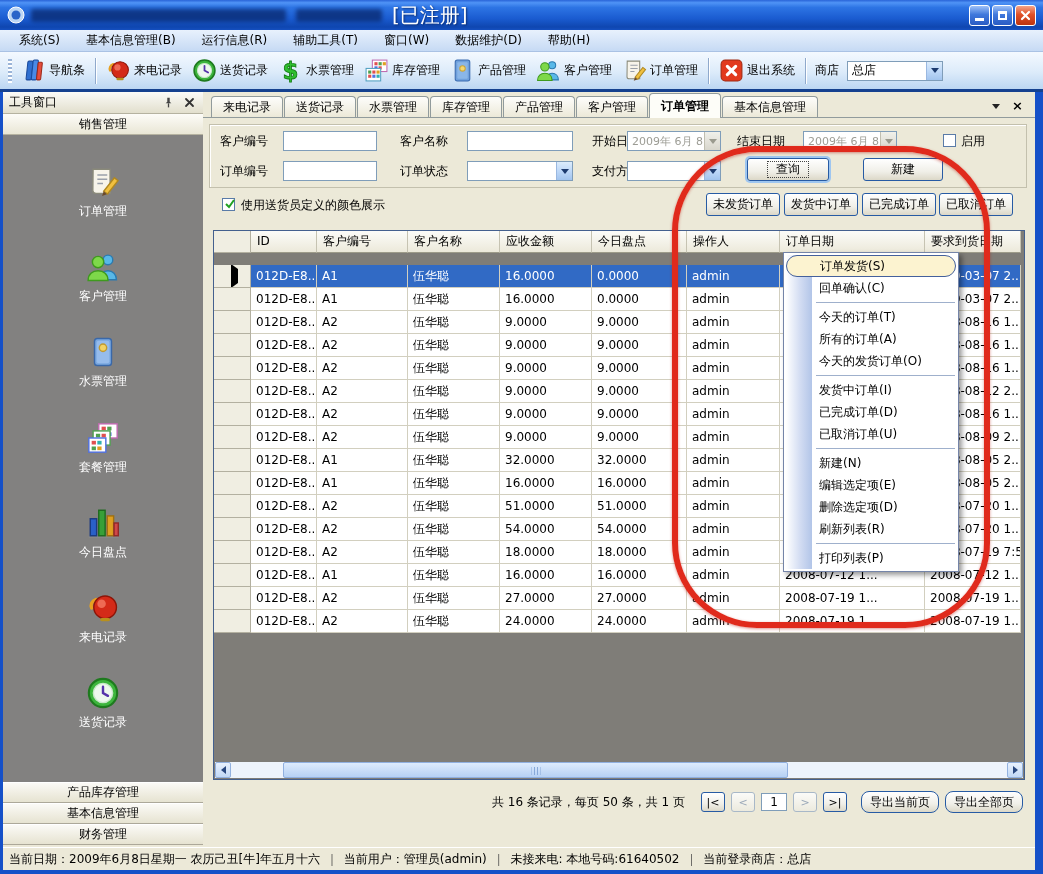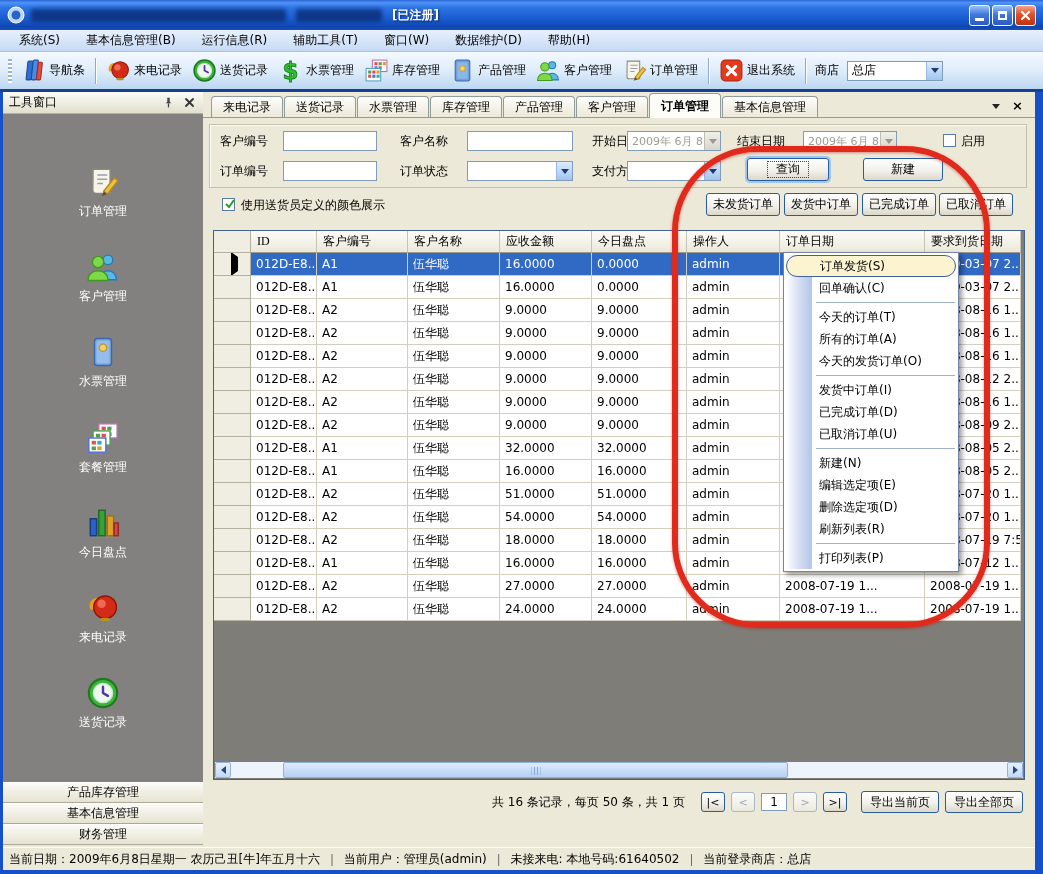--- a/index.html
+++ b/index.html
@@ -6,21 +6,21 @@
   body{position:relative;width:1043px;height:874px;overflow:hidden;background:#ece9d8;
        font-family:"DejaVu Sans",sans-serif;font-size:12px;color:#000;}
   svg{display:block;}
 
   
   .titlebar{position:absolute;left:0;top:0;width:1043px;height:30px;box-sizing:border-box;
     background:linear-gradient(180deg,#2964d8 0%,#4f93f6 9%,#2d74e4 25%,#1a5bd0 62%,#0f46b0 90%,#1550c0 100%);
     display:flex;align-items:center;padding:0 7px;}
   .redacted{height:13px;border-radius:2px;background:#0a2c74;filter:blur(2px);opacity:.8;margin-right:10px;}
   .r1{width:255px}.r2{width:86px}
-  .registered{color:#fff;font-weight:bold;font-size:12px;text-shadow:1px 1px 2px #092a6e;}
+  .registered{color:#fff;font-weight:normal;font-size:20px;text-shadow:1px 1px 2px #092a6e;}
   .win-btns{margin-left:auto;display:flex;gap:2px;}
   .win-btn{width:21px;height:21px;box-sizing:border-box;border:1px solid #fff;border-radius:3px;
     background:linear-gradient(180deg,#9cc0f8,#4078dc 45%,#2a5cc4);display:flex;align-items:center;justify-content:center;}
   .win-btn.close{background:linear-gradient(180deg,#f4a488,#e05028 45%,#bc3410);}
   .glyph-min{width:9px;height:3px;background:#fff;margin-top:9px;}
   .glyph-max{width:9px;height:9px;box-sizing:border-box;border:2px solid #fff;border-top-width:3px;}
 
   
   .menubar{position:absolute;left:0;top:30px;width:1043px;height:22px;box-sizing:border-box;
     background:linear-gradient(180deg,#e8f1fd,#c6daf4);border-bottom:1px solid #aac2e4;
@@ -92,21 +92,21 @@
     background:linear-gradient(180deg,#fff,#f0efe8 60%,#dcd8c8);display:flex;align-items:center;justify-content:center;
     white-space:nowrap;}
   .btn-default{box-shadow:0 0 0 2px #9ec6f0;}
   .btn-default .inner-dotted{border:1px dotted #444;padding:0 8px;line-height:15px;}
   .checkbox{position:absolute;width:13px;height:13px;box-sizing:border-box;border:1px solid #5a7ba8;background:#fff;}
   .checkbox .tick{position:absolute;left:1px;top:-1px;}
 
   
   .gridwrap{position:absolute;left:10px;top:138px;width:812px;height:550px;box-sizing:border-box;
     border:1px solid #44608e;background:#7f7d78;overflow:hidden;}
-  .g-header{display:flex;height:22px;font-family:Liberation Serif, serif;}
+  .g-header{display:flex;height:34px;}
   .g-hcell{box-sizing:border-box;height:22px;line-height:21px;padding-left:6px;overflow:hidden;white-space:nowrap;
     background:linear-gradient(180deg,#fcfcf9,#ece9da);border-right:1px solid #c6c3b2;border-bottom:1px solid #9d9b8a;}
   .g-row{display:flex;height:23px;}
   .g-cell{box-sizing:border-box;height:23px;line-height:22px;padding-left:5px;overflow:hidden;white-space:nowrap;
     background:#fff;border-right:1px solid #d2cfbf;border-bottom:1px solid #d2cfbf;}
   .g-sel{background:#f0eee2;border-right:1px solid #b3b0a0;border-bottom:1px solid #b3b0a0;}
   .g-row.selected .g-cell{background:#316ac5;color:#fff;}
   .g-row.selected .g-sel{background:#f0eee2;color:#000;}
   .row-arrow{width:0;height:0;margin:6px 0 0 12px;
     border-top:5px solid transparent;border-bottom:5px solid transparent;border-left:7px solid #000;}
@@ -124,21 +124,21 @@
   .sb-thumb::after{content:"";position:absolute;left:50%;top:4px;width:9px;height:8px;transform:translateX(-50%);
     background:repeating-linear-gradient(90deg,#86a8d8 0 1px,transparent 1px 3px);}
 
   
   .pager{position:absolute;left:0;right:12px;top:696px;height:28px;display:flex;align-items:center;justify-content:flex-end;gap:6px;}
   .pg-summary{margin-right:10px;}
   .pg-btn{width:24px;height:20px;font-size:11px;}
   .pg-btn.disabled{border-color:#a8b8c8;color:#9aa8b8;background:linear-gradient(180deg,#fbfbf8,#eceade);}
   .pg-input{width:26px;height:18px;box-sizing:border-box;border:1px solid #7f9db9;text-align:center;
     font-family:"DejaVu Sans",sans-serif;font-size:12px;}
-  .exp-btn{padding:0 8px;height:22px;}
+  .exp-btn{padding:0 8px;height:22px;border-radius:8px;}
 
   
   .statusbar{position:absolute;left:3px;top:847px;width:1032px;height:23px;box-sizing:border-box;
     background:#ece9d8;border-top:1px solid #fff;display:flex;align-items:center;padding-left:6px;white-space:nowrap;overflow:hidden;}
   .st-sep{margin:0 6px;color:#444;}
 
   
   .cm{position:absolute;left:783px;top:252px;width:176px;box-sizing:border-box;background:#fff;
     border:1px solid #7484a8;padding:2px;box-shadow:3px 3px 5px rgba(0,0,0,.4);z-index:500;}
   .cm-strip{position:absolute;left:2px;top:2px;bottom:2px;width:26px;
@@ -322,20 +322,21 @@
           <path d="M9.5 2v5l2 2h-7l2-2V2z" fill="#444"></path>
           <line x1="8" y1="9" x2="8" y2="14" stroke="#444" stroke-width="1.6"></line>
         </svg>
     </span>
     <span class="tw-icon">
       <svg width="11" height="11" viewBox="0 0 11 11">
           <path d="M2 2l7 7M9 2l-7 7" stroke="#333" stroke-width="1.8" stroke-linecap="round"></path>
         </svg>
     </span>
   </div>
+  <div class="tw-section">销售管理</div>
   <div class="tw-body" id="twbody">
       <div class="tw-item">
         <span>
           <svg viewBox="0 0 24 24">
             <path d="M5 3h12v17H7c-1.4 0-2.2-.9-2.2-2z" fill="#f7f4ea" stroke="#8a8a7a"></path>
             <path d="M8 7h7M8 10h7M8 13h4" stroke="#9aa0aa" stroke-width="1"></path>
             <path d="M12.5 18.5L20 9l2.6 2.1-7.4 9.4z" fill="#f0c040" stroke="#b08820"></path>
             <path d="M12.5 18.5l-1.2 3.4 3.4-1.3z" fill="#6b4a2a"></path>
           </svg>
         </span>

